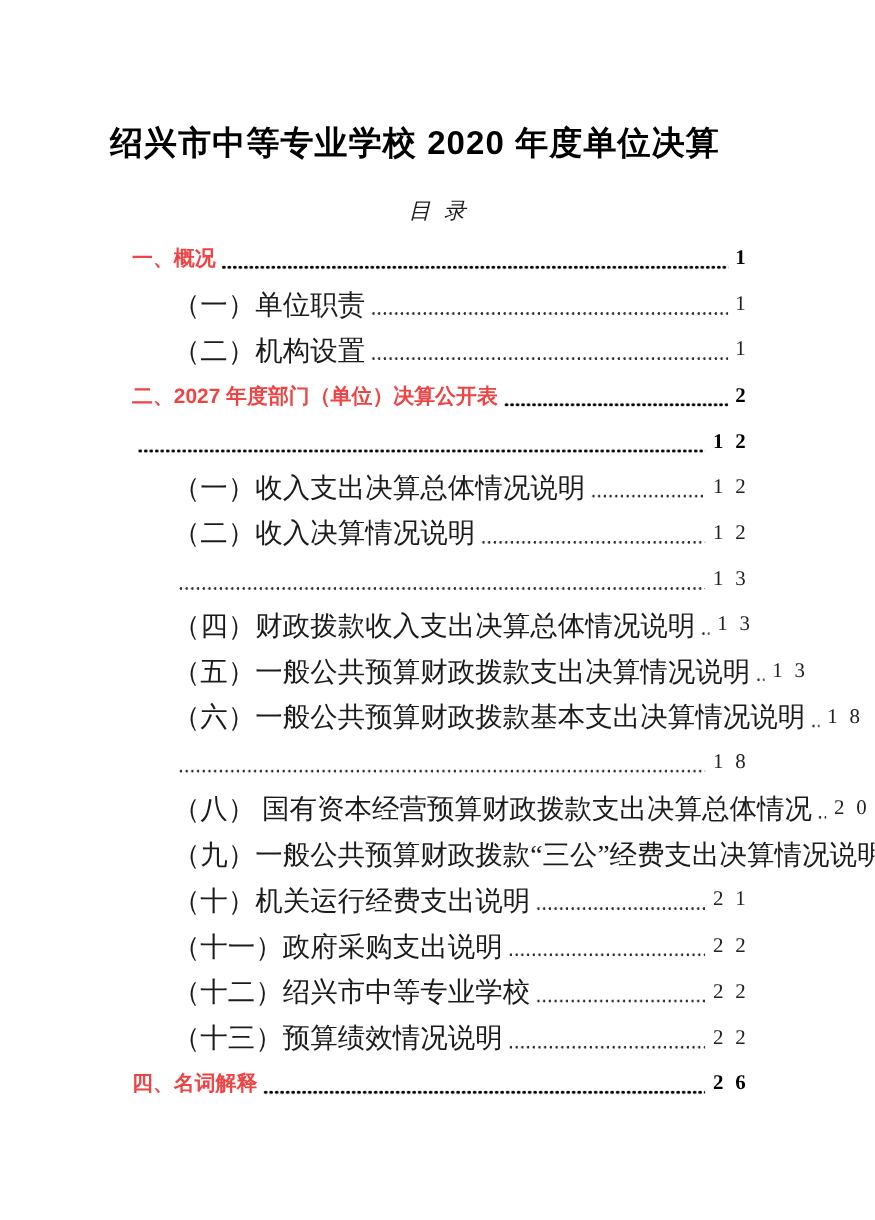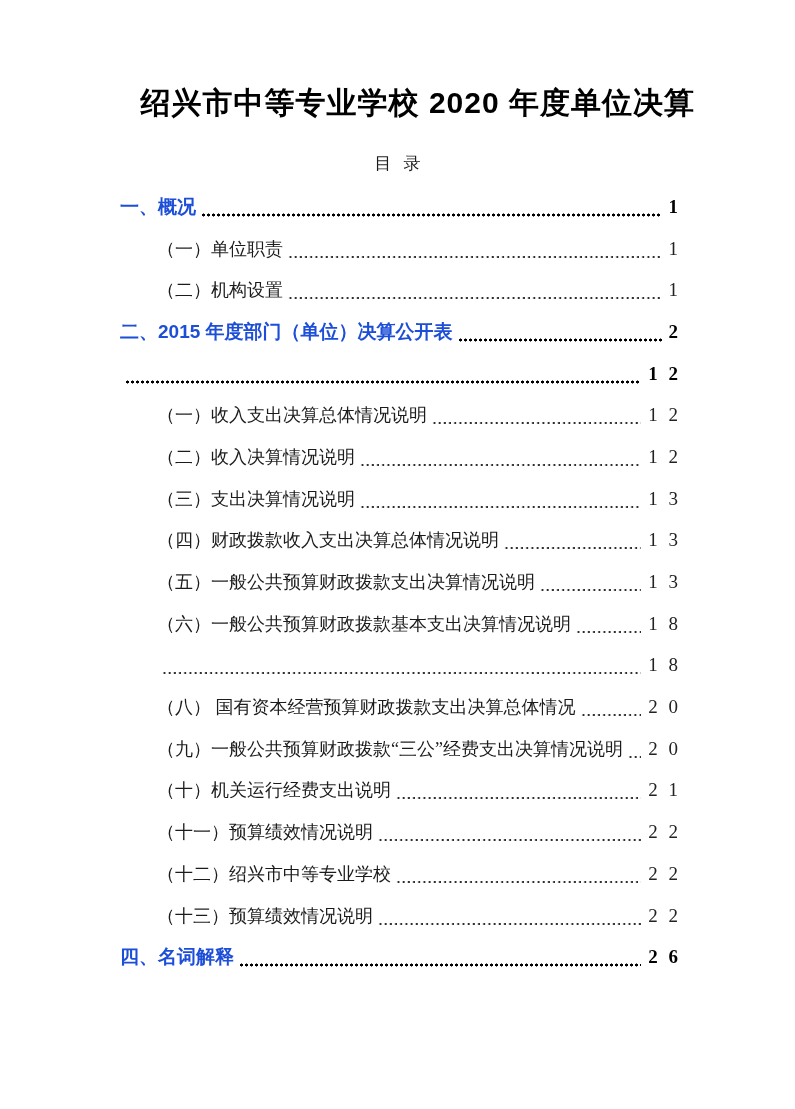--- a/index.html
+++ b/index.html
@@ -5,54 +5,54 @@
   * { margin:0; padding:0; box-sizing:border-box; }
   html,body { background:#ffffff; }
   body {
     width:795px; height:1109px;
     font-family:"Liberation Serif", serif;
     color:#000; overflow:hidden; position:relative;
   }
   .page { width:795px; height:1109px; padding:0 117px 0 120px; }
 
   .doc-title {
-    padding-top:86px;
+    padding-top:114px;
     margin-left:-20px; margin-right:-17px;
-    text-align:right;
+    text-align:left;
     font-family:"Liberation Sans", sans-serif;
     font-weight:700; font-size:30px; line-height:34px;
     letter-spacing:1px; white-space:nowrap;
   }
 
   .toc-heading {
     margin-top:33px;
     margin-left:-20px; margin-right:-17px;
     text-align:center;
-    font-size:17px; line-height:22px;
+    font-size:20px; line-height:22px;
     letter-spacing:12px; text-indent:12px;
-    color:#1c1c1c; font-weight:400;
+    color:#1c1c1c; font-weight:400;font-style:italic;
   }
 
   .toc { margin-top:11px; }
 
   .toc-row {
     height:41.7px;
     display:flex; align-items:center;
     white-space:nowrap;
   }
   .toc-row.l2 { padding-left:37px; }
 
   .toc-label { white-space:nowrap; }
   .toc-row.l1 .toc-label {
     font-family:"Liberation Sans", sans-serif;
-    font-weight:700; font-size:19px; color:#1d4ed8;
+    font-weight:700; font-size:19px; color:#ef4444;
   }
   .toc-row.l2 .toc-label {
     font-family:"Liberation Serif", serif;
-    font-weight:400; font-size:18px; color:#1b1b1b;
+    font-weight:400; font-size:25px; color:#1b1b1b;
   }
 
   .dot-leader {
     flex:1 1 auto;
     height:4px;
     margin:16px 7px 0 5px;
     min-width:8px;
     background-repeat:repeat-x;
     background-position:left center;
   }
@@ -93,40 +93,39 @@
         <span class="toc-label">（一）单位职责</span>
         <span class="dot-leader"></span>
         <span class="toc-page">1</span>
       </div>
       <div class="toc-row l2">
         <span class="toc-label">（二）机构设置</span>
         <span class="dot-leader"></span>
         <span class="toc-page">1</span>
       </div>
       <div class="toc-row l1">
-        <span class="toc-label">二、2015 年度部门（单位）决算公开表</span>
+        <span class="toc-label">二、2027 年度部门（单位）决算公开表</span>
         <span class="dot-leader"></span>
         <span class="toc-page">2</span>
       </div>
       <div class="toc-row l1">
         <span class="dot-leader"></span>
         <span class="toc-page">1 2</span>
       </div>
       <div class="toc-row l2">
         <span class="toc-label">（一）收入支出决算总体情况说明</span>
         <span class="dot-leader"></span>
         <span class="toc-page">1 2</span>
       </div>
       <div class="toc-row l2">
         <span class="toc-label">（二）收入决算情况说明</span>
         <span class="dot-leader"></span>
         <span class="toc-page">1 2</span>
       </div>
       <div class="toc-row l2">
-        <span class="toc-label">（三）支出决算情况说明</span>
         <span class="dot-leader"></span>
         <span class="toc-page">1 3</span>
       </div>
       <div class="toc-row l2">
         <span class="toc-label">（四）财政拨款收入支出决算总体情况说明</span>
         <span class="dot-leader"></span>
         <span class="toc-page">1 3</span>
       </div>
       <div class="toc-row l2">
         <span class="toc-label">（五）一般公共预算财政拨款支出决算情况说明</span>
@@ -151,21 +150,21 @@
         <span class="toc-label">（九）一般公共预算财政拨款“三公”经费支出决算情况说明</span>
         <span class="dot-leader no-dots"></span>
         <span class="toc-page">2 0</span>
       </div>
       <div class="toc-row l2">
         <span class="toc-label">（十）机关运行经费支出说明</span>
         <span class="dot-leader"></span>
         <span class="toc-page">2 1</span>
       </div>
       <div class="toc-row l2">
-        <span class="toc-label">（十一）预算绩效情况说明</span>
+        <span class="toc-label">（十一）政府采购支出说明</span>
         <span class="dot-leader"></span>
         <span class="toc-page">2 2</span>
       </div>
       <div class="toc-row l2">
         <span class="toc-label">（十二）绍兴市中等专业学校</span>
         <span class="dot-leader"></span>
         <span class="toc-page">2 2</span>
       </div>
       <div class="toc-row l2">
         <span class="toc-label">（十三）预算绩效情况说明</span>

